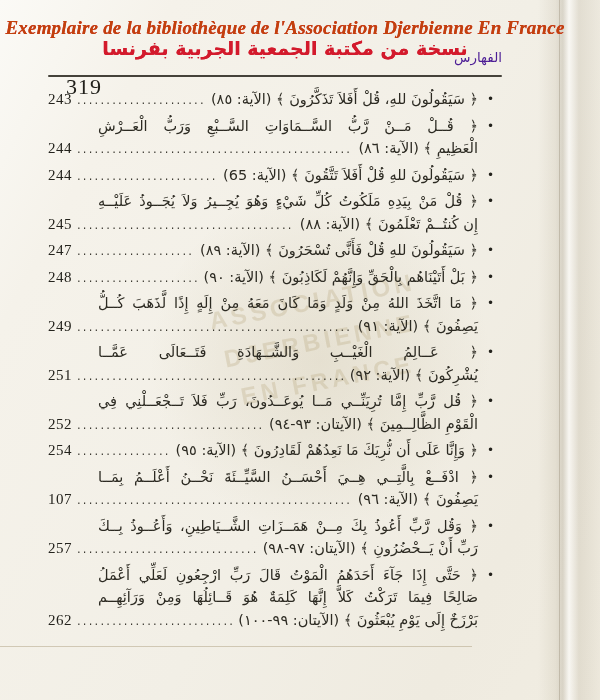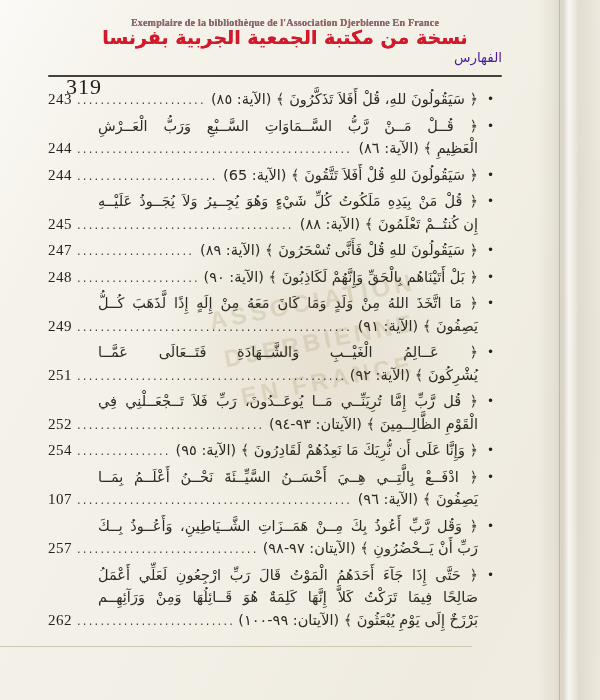--- a/index.html
+++ b/index.html
@@ -39,23 +39,23 @@
     transform:rotate(-11deg);
     text-align:center;font-weight:bold;letter-spacing:4px;
     color:rgba(178,162,120,0.28);
     font-size:24px;line-height:40px;
     font-family:"Liberation Sans",sans-serif;
   }
   
   .stamp{position:absolute;left:0;right:30px;top:17px;text-align:center;}
   .stamp-fr{
     font-family:"Liberation Serif",serif;
-    font-weight:bold;
-    font-size:10px;letter-spacing:0.2px;
-    color:#737373;
+    font-style:italic;font-weight:bold;
+    font-size:19px;letter-spacing:0.2px;
+    color:#c2410c;
     text-shadow:0 0 0.5px #d31a2c;
   }
   .stamp-ar{
     margin-top:0px;
     font-weight:bold;font-size:19px;line-height:18px;
     color:#d31a2c;
     text-shadow:0 0 0.6px #d31a2c;
     direction:rtl;
   }
   

